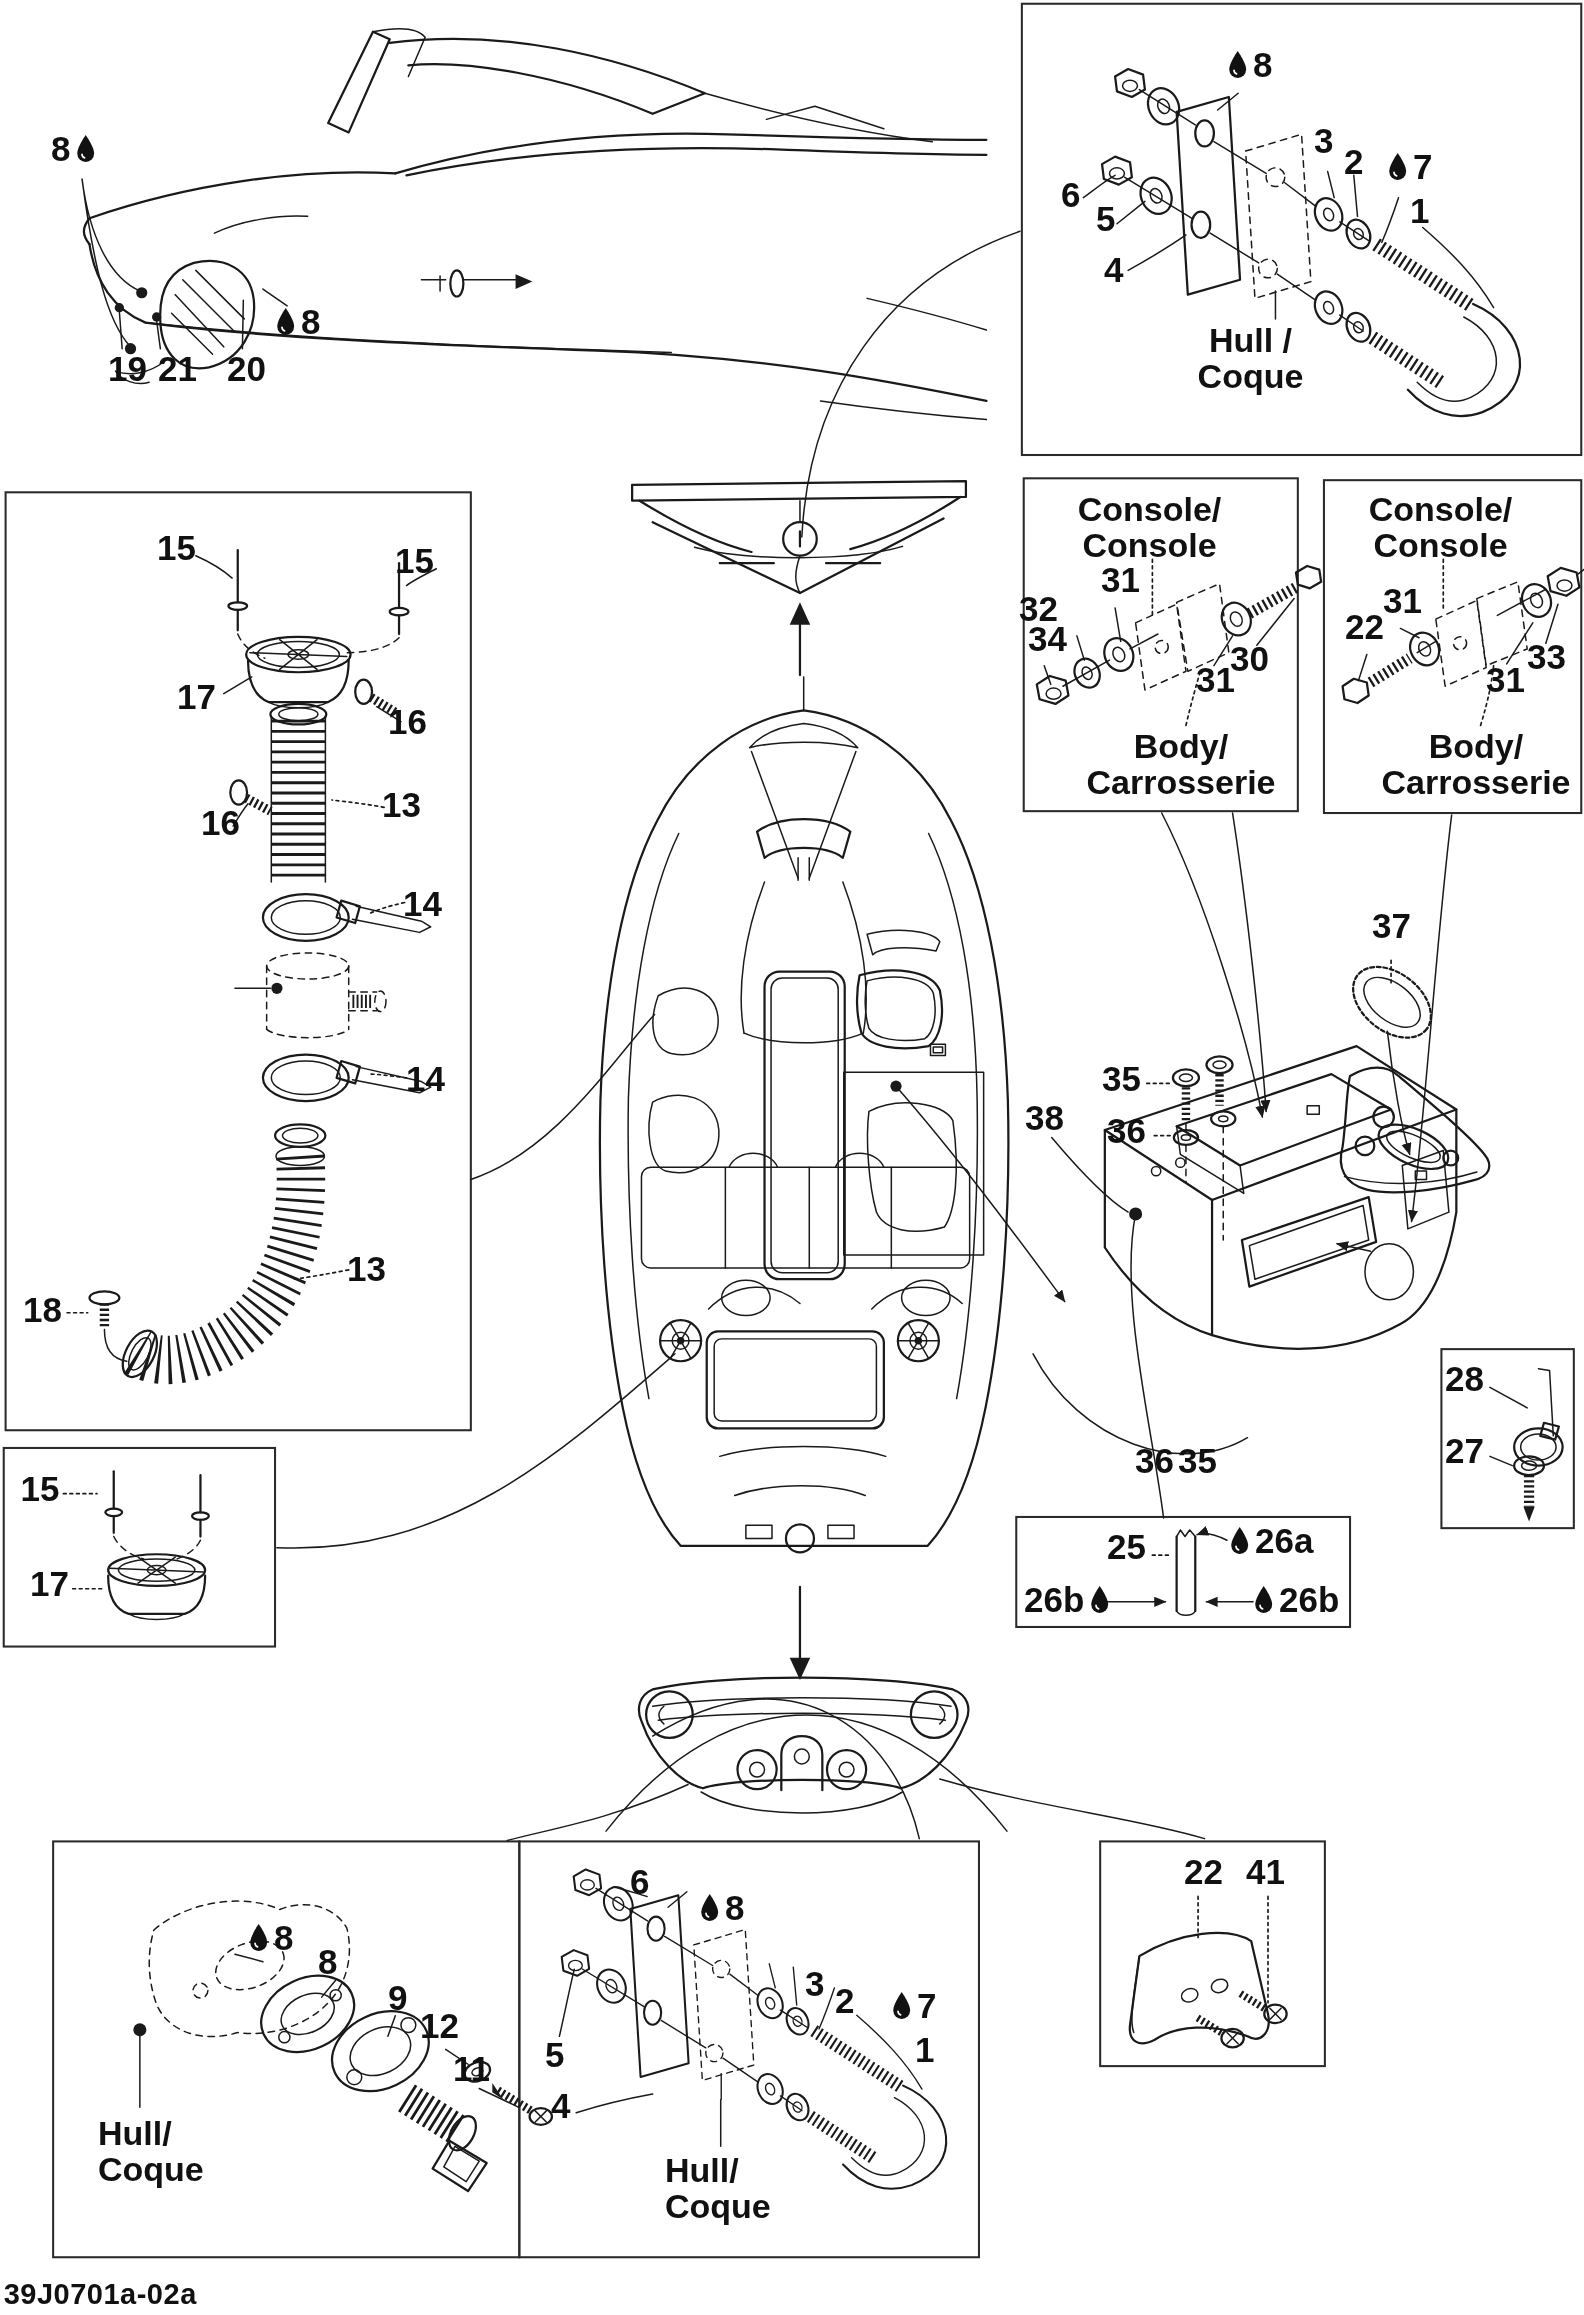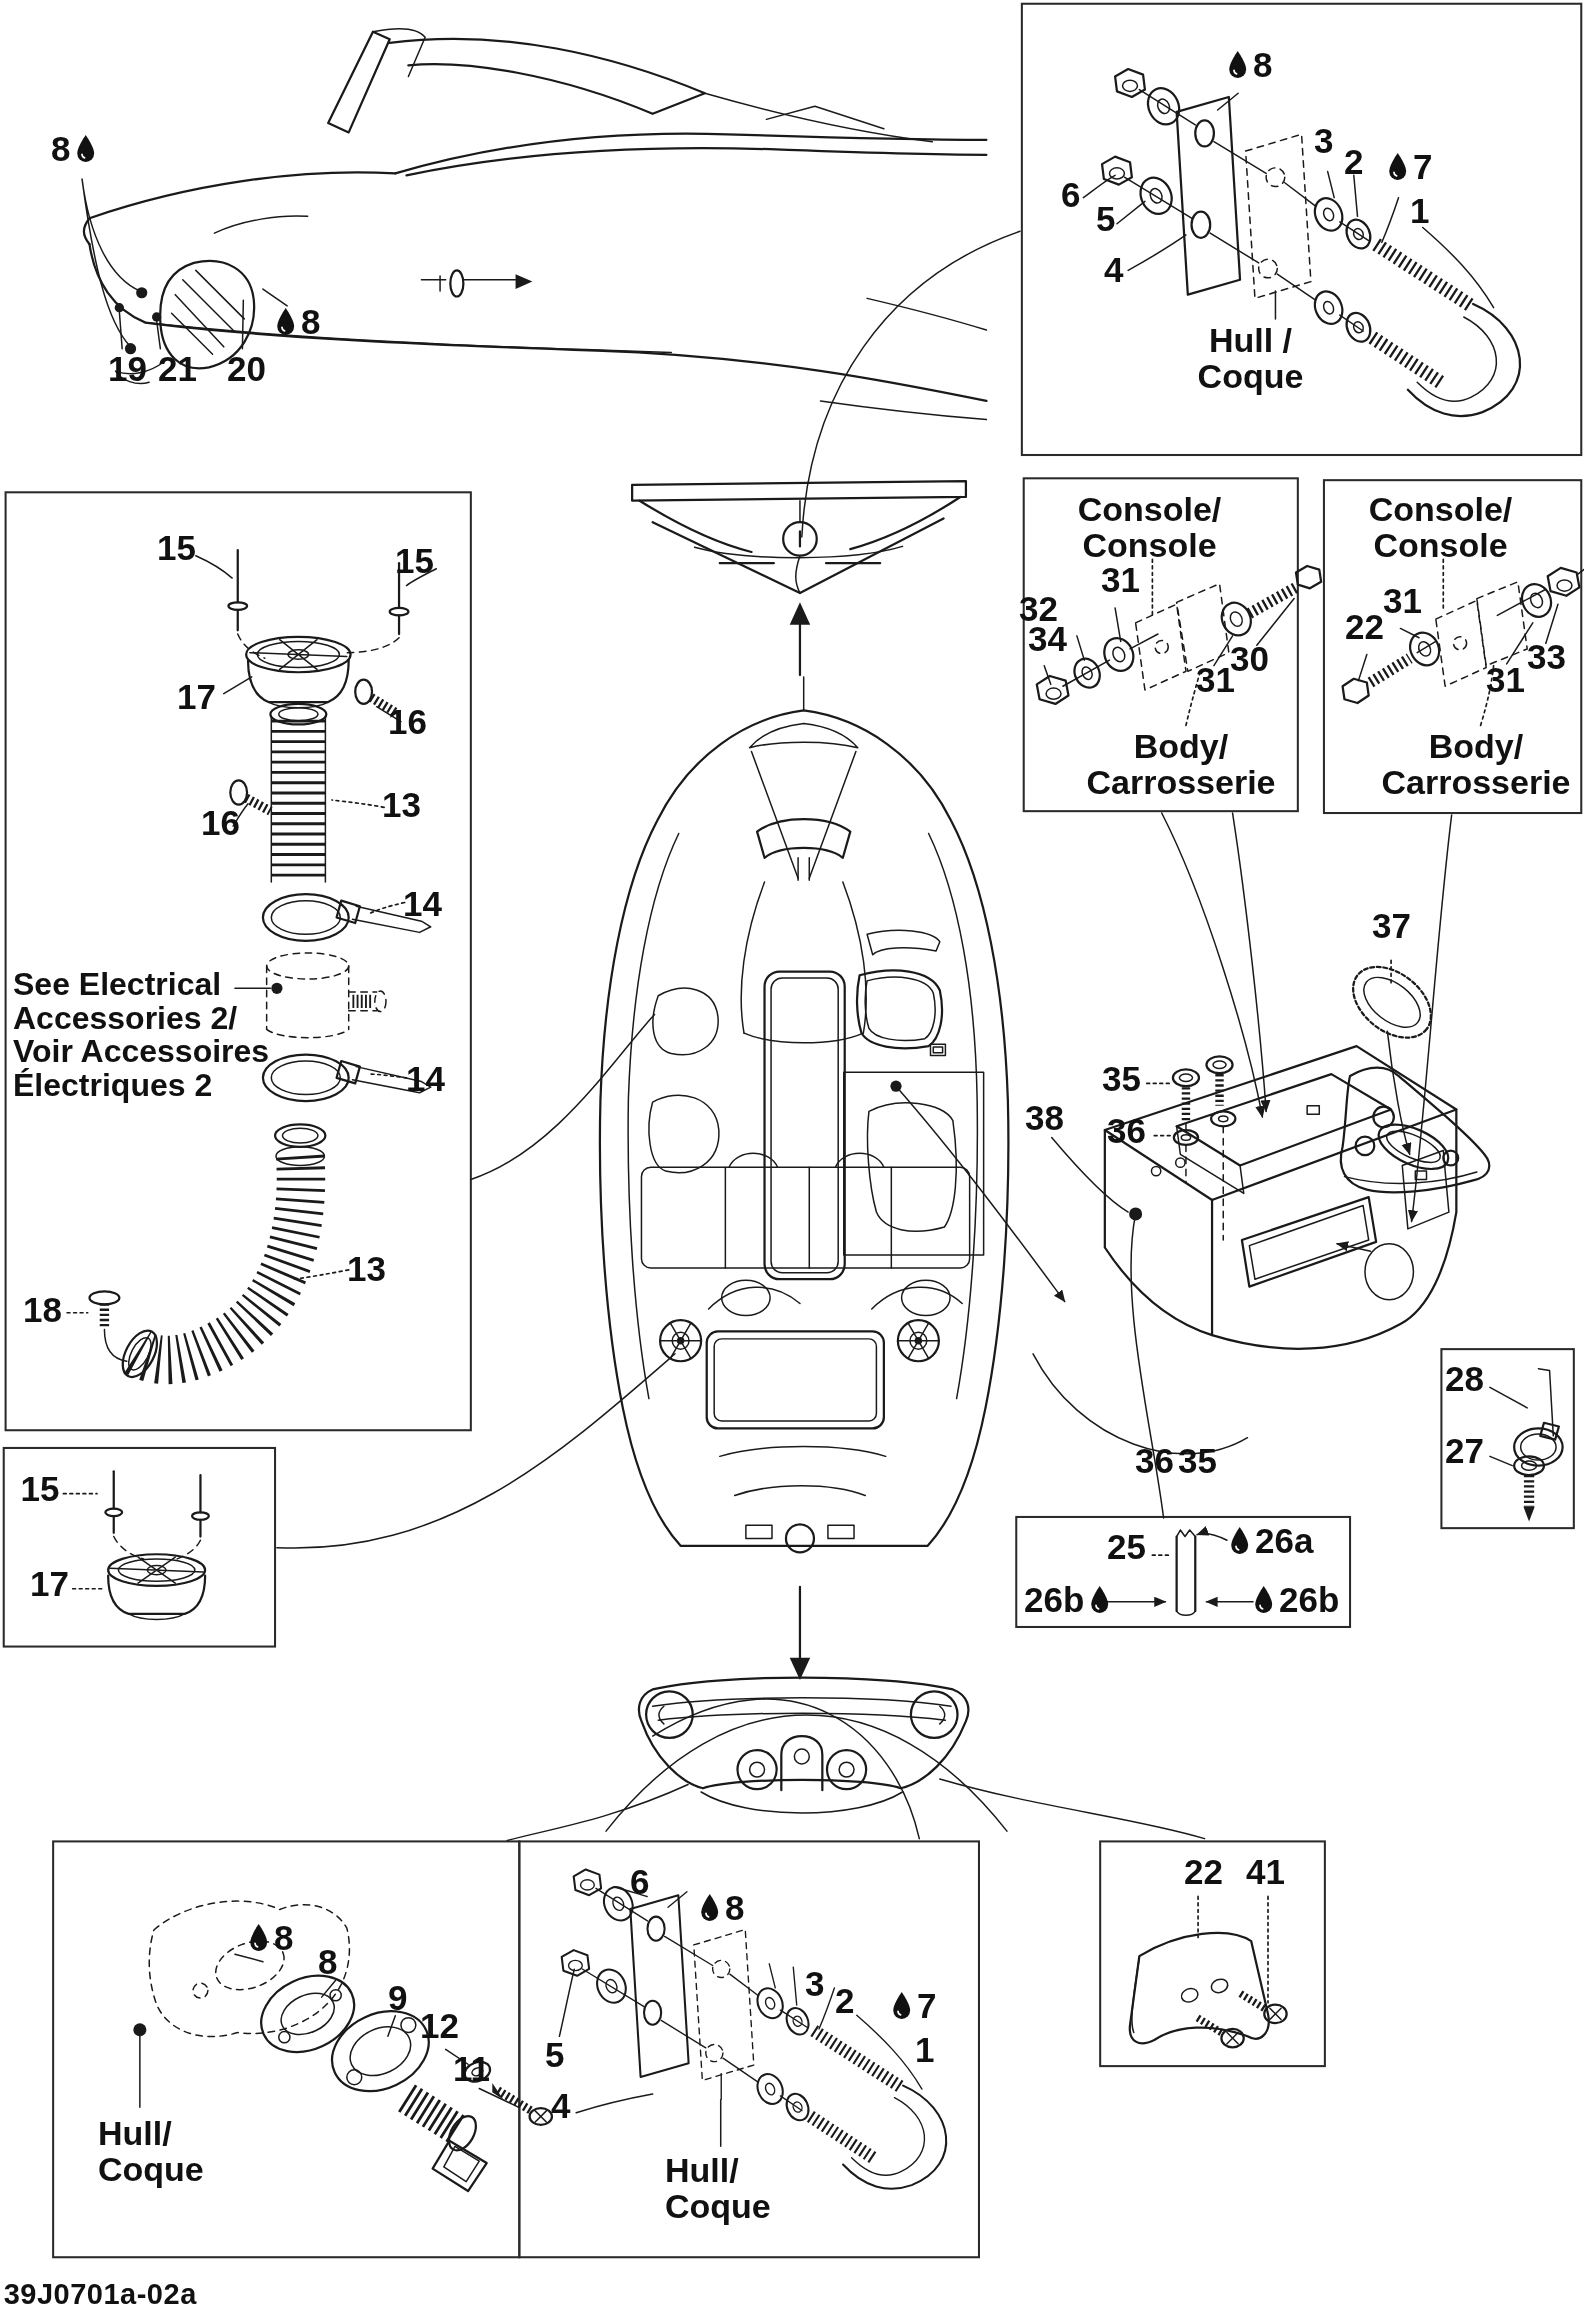--- a/index.html
+++ b/index.html
@@ -599,34 +599,20 @@
       <div class="callout" style="left: 382px; top: 787px;">
         <div class="cl">
           <span>13</span>
         </div>
       </div>
       <div class="callout" style="left: 403px; top: 886px;">
         <div class="cl">
           <span>14</span>
         </div>
       </div>
-      <div class="callout" style="left: 13px; top: 968px; font-size: 32px;">
-        <div class="cl">
-          <span>See Electrical</span>
-        </div>
-        <div class="cl">
-          <span>Accessories 2/</span>
-        </div>
-        <div class="cl">
-          <span>Voir Accessoires</span>
-        </div>
-        <div class="cl">
-          <span>Électriques 2</span>
-        </div>
-      </div>
       <div class="callout" style="left: 406px; top: 1061px;">
         <div class="cl">
           <span>14</span>
         </div>
       </div>
       <div class="callout" style="left: 347px; top: 1251px;">
         <div class="cl">
           <span>13</span>
         </div>
       </div>

